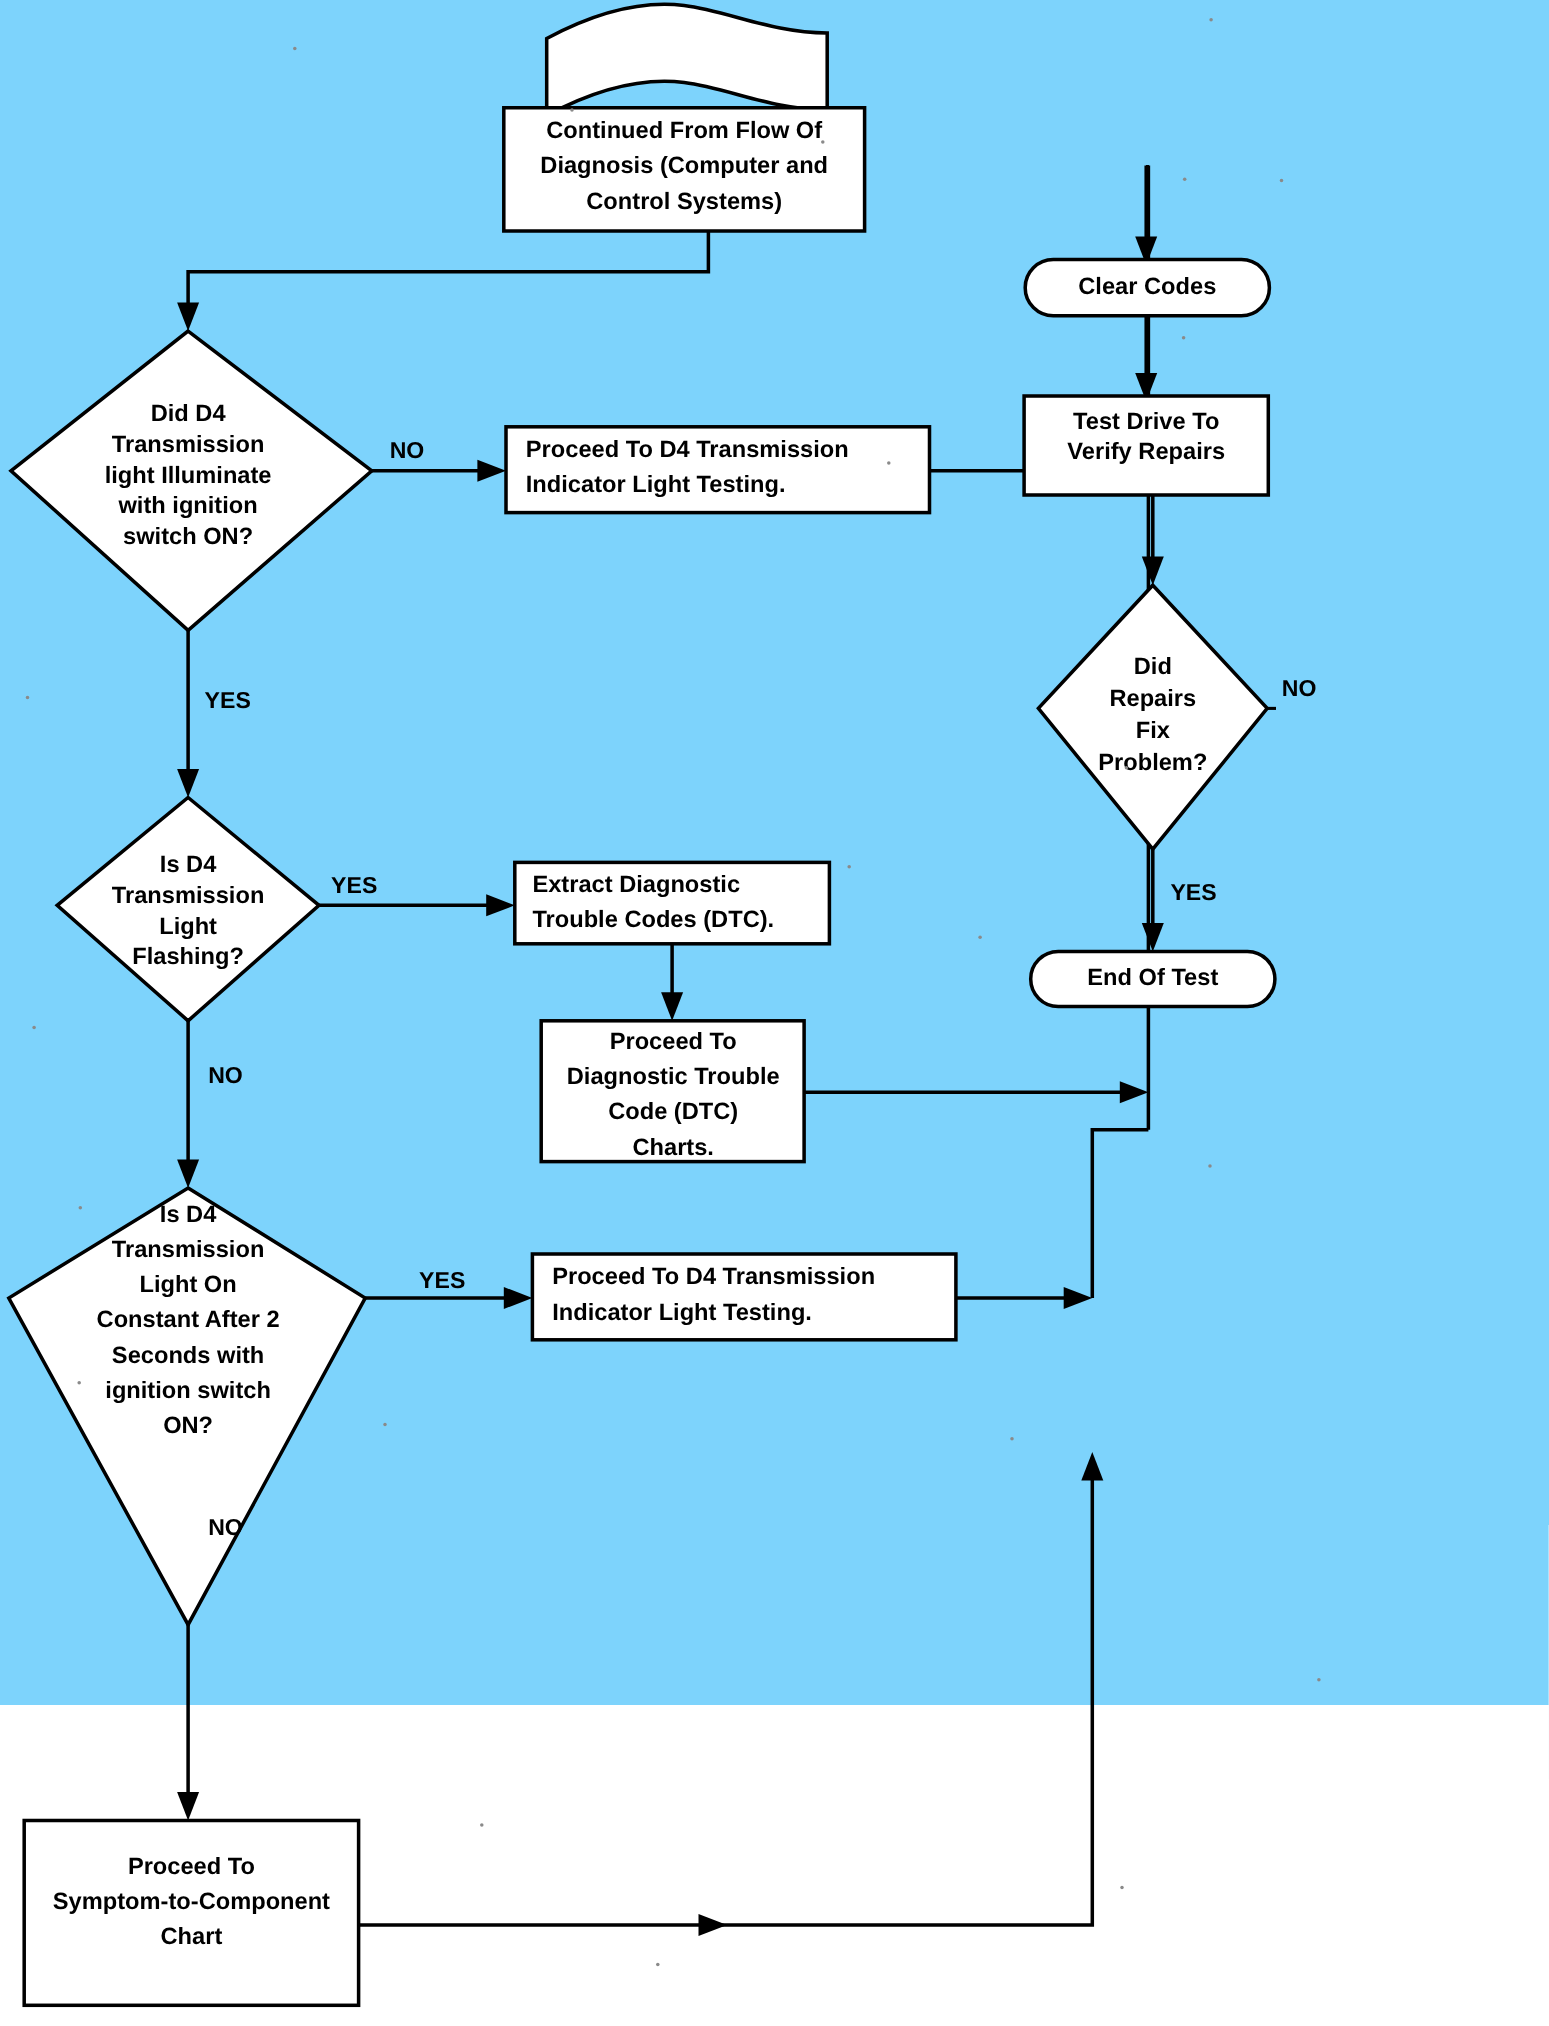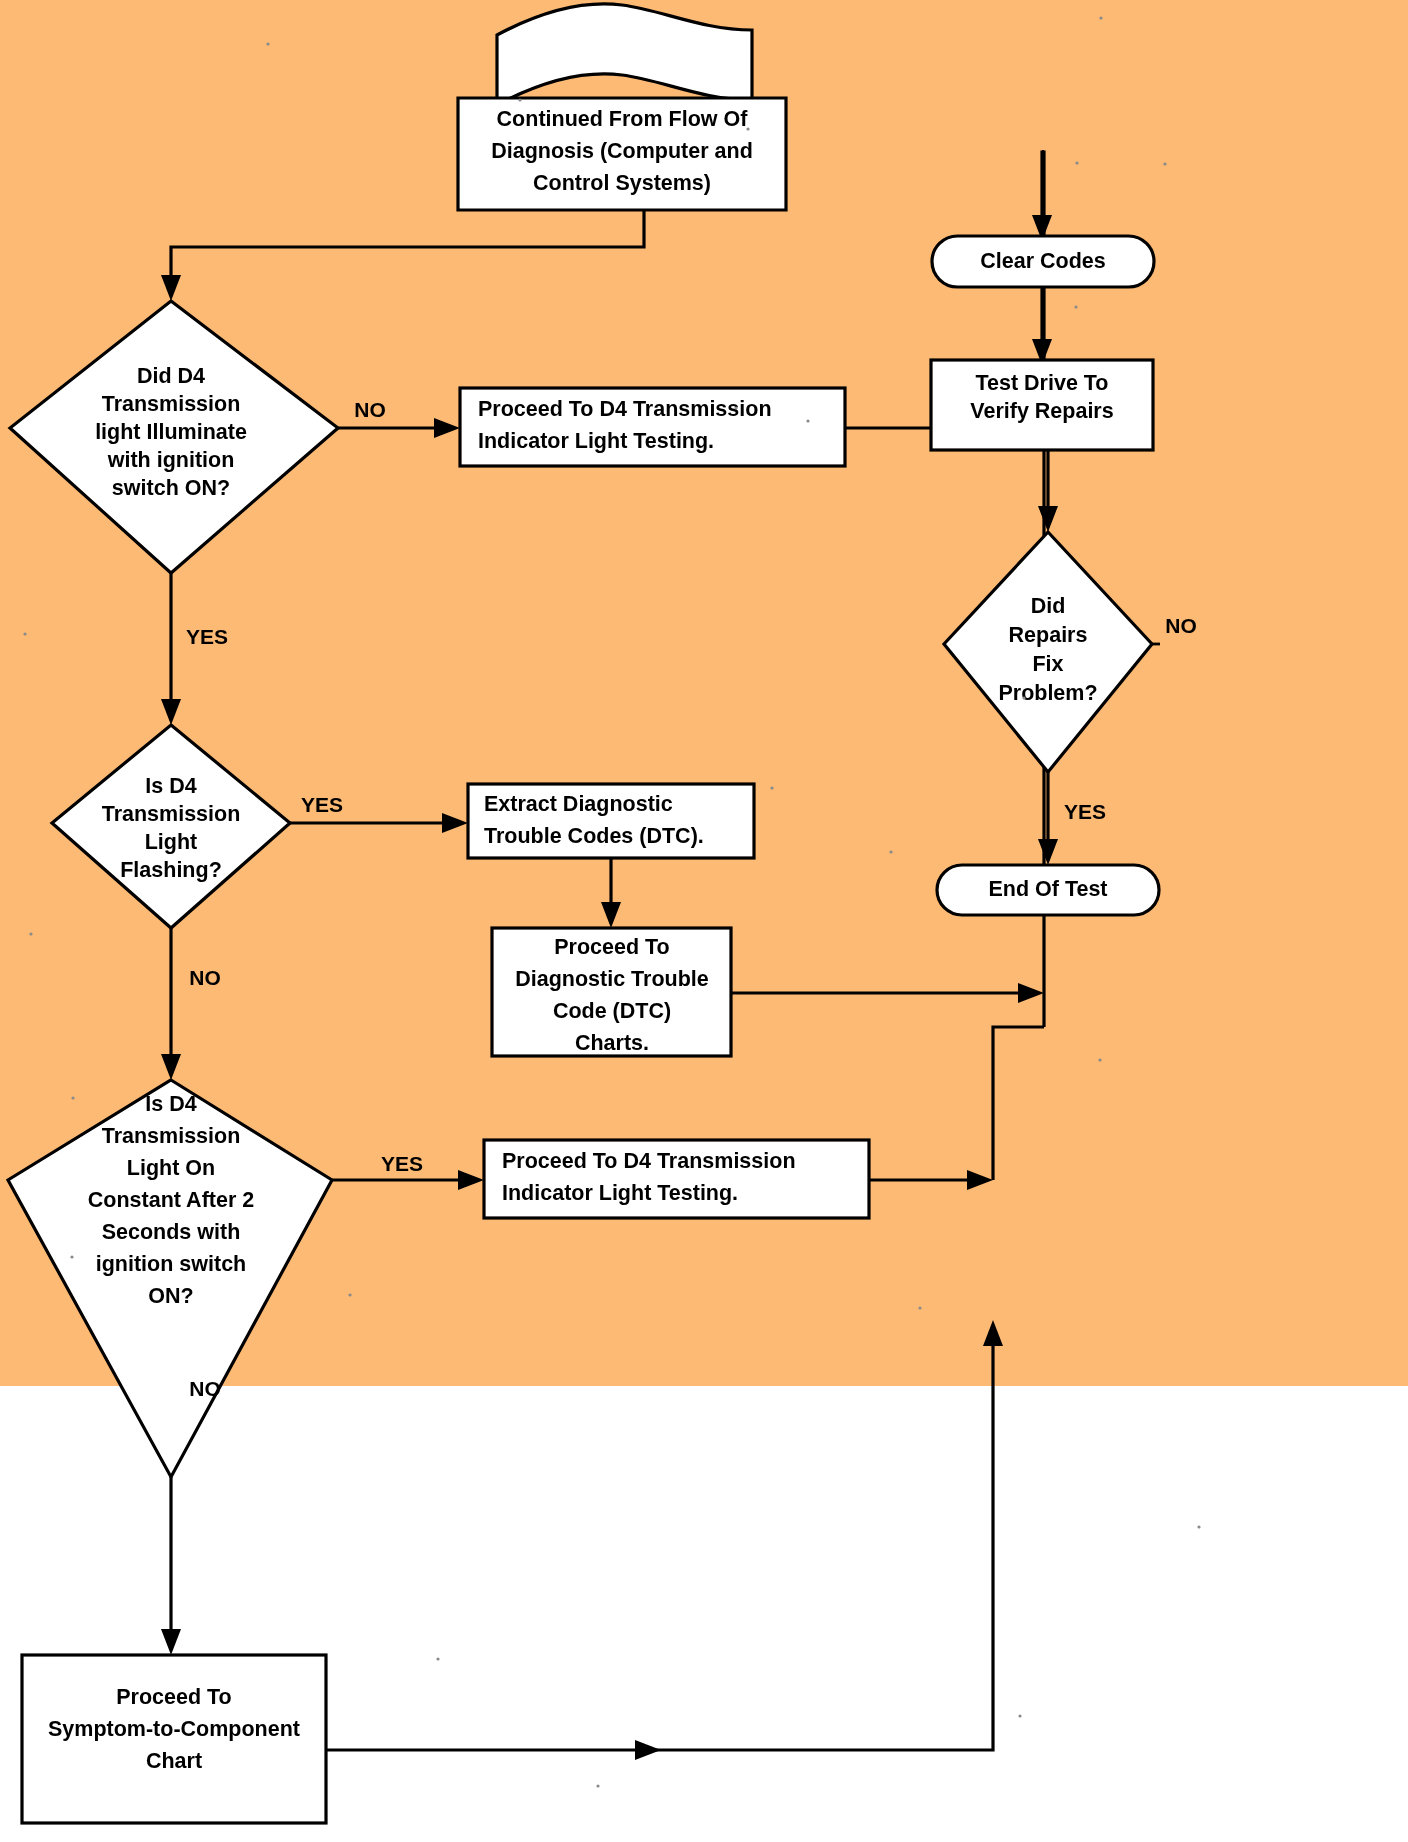--- a/index.html
+++ b/index.html
@@ -9,22 +9,22 @@
   }
   body {
     width: 1408px;
     height: 1842px;
     font-family: "Liberation Sans", sans-serif;
     overflow: hidden;
   }
   #flowchart-root {
     position: relative;
     width: 1408px;
-    height: 1386px;
-    background: #fdba74;
+    height: 1550px;
+    background: #7dd3fc;
   }
   svg.chart-canvas {
     position: absolute;
     top: 0;
     left: 0;
     width: 1408px;
     height: 1842px;
   }
   .node-shape {
     fill: #ffffff;

